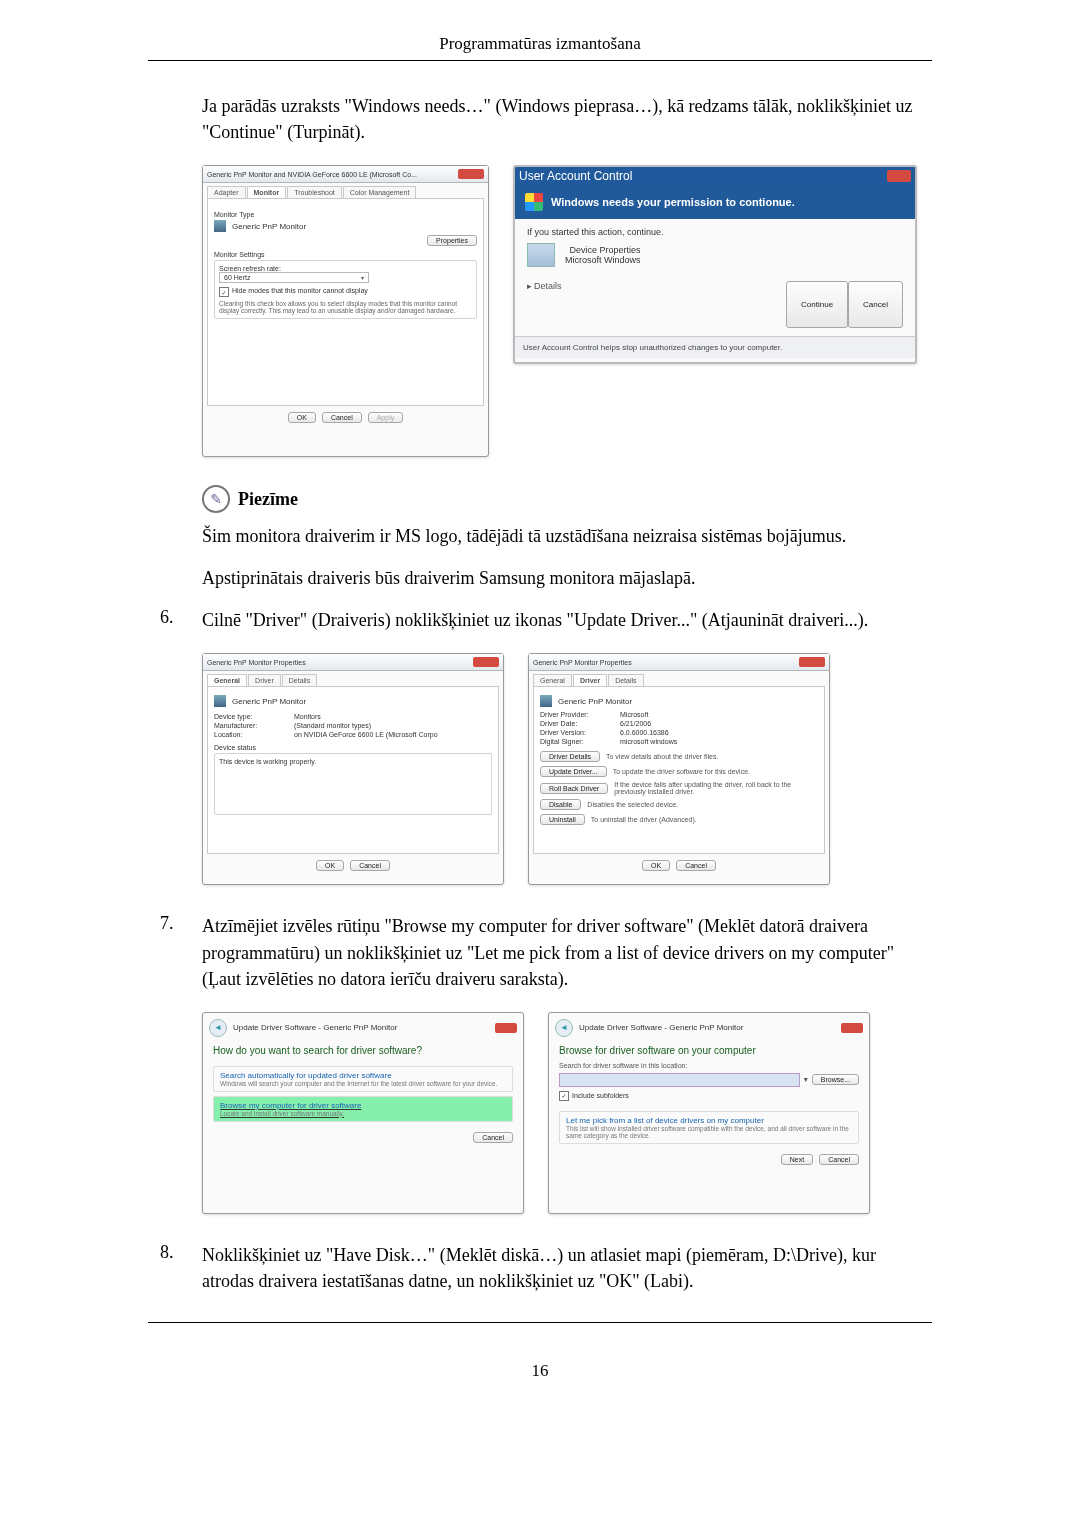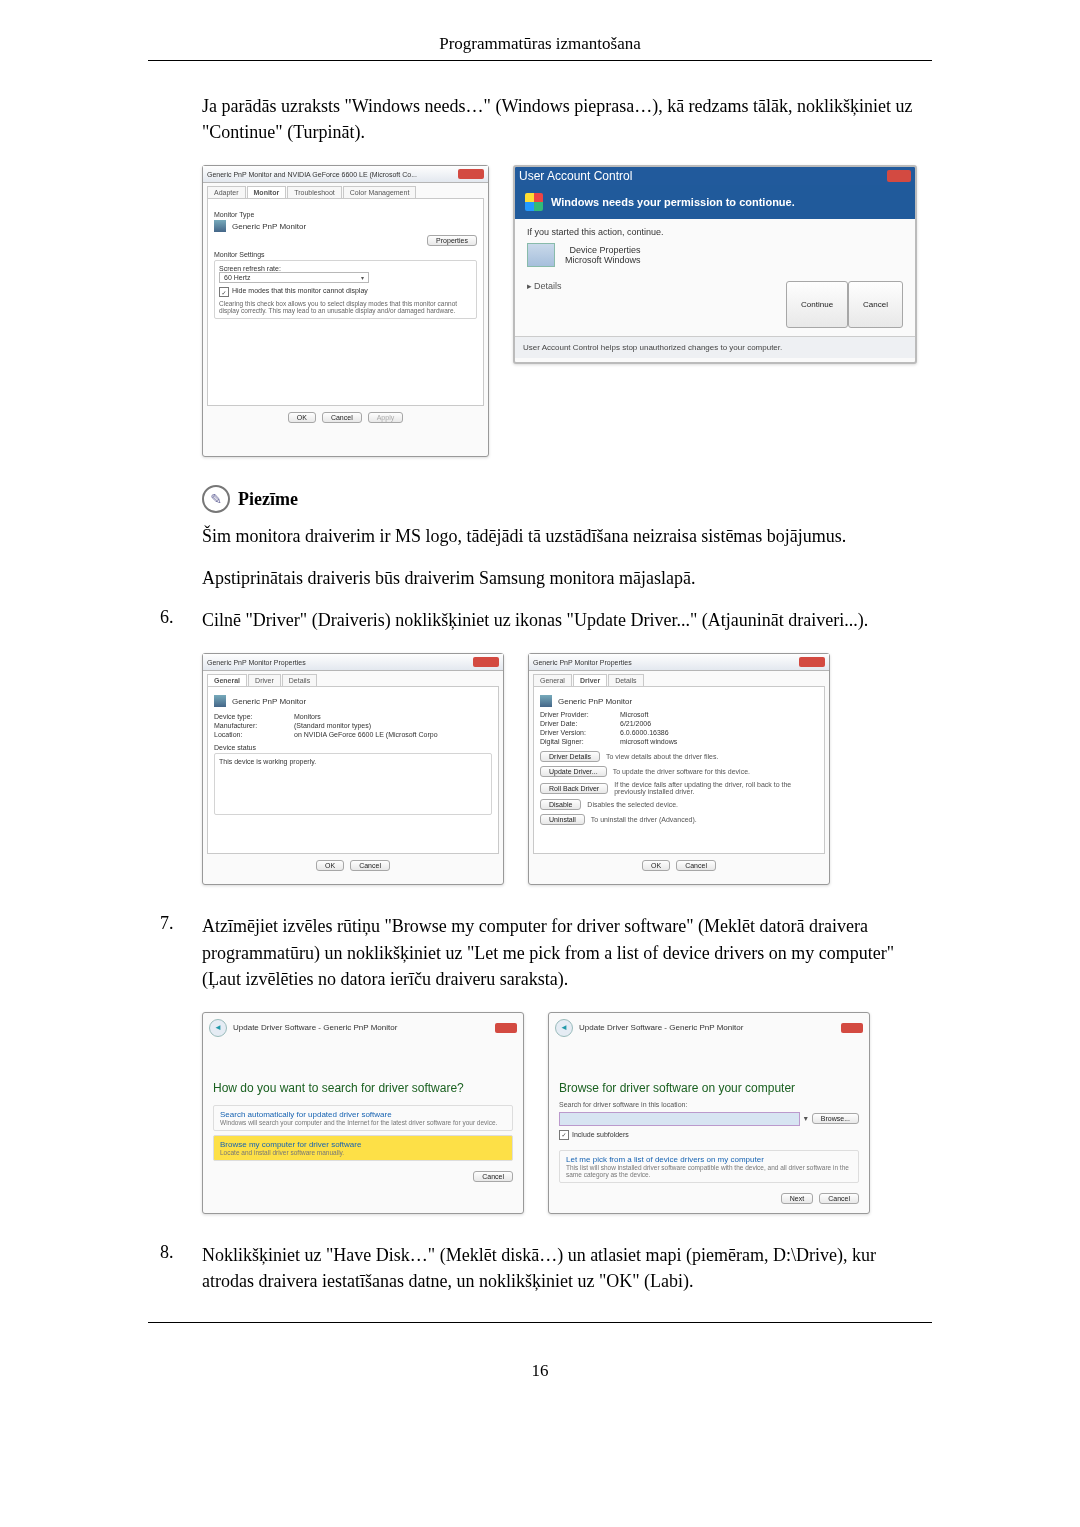--- a/index.html
+++ b/index.html
@@ -125,25 +125,25 @@
   .winC .panel, .winD .panel { height: 168px; }
   .props-list .row { display:flex; font-size:7px; margin:2px 0; }
   .props-list .row .k { width: 80px; }
   .btn-stack { display:flex; flex-direction:column; gap:4px; align-items:flex-start; }
   .btn-stack .line { display:flex; gap:6px; align-items:center; font-size:7px; }
   .btn-stack .line .desc { color:#555; flex:1; }
   
   .wiz { width: 320px; height: 200px; }
   .wiz .wiz-title { display:flex; align-items:center; gap:6px; padding:6px 6px 2px; font-size:8px; }
   .wiz .wiz-title .back { width:16px; height:16px; border-radius:50%; background:#e5ecf4; border:1px solid #9bb; color:#29a; display:flex; align-items:center; justify-content:center; }
-  .wiz .q { color:#1b6121; font-size:12px; padding:6px 10px;margin-top:36px; }
+  .wiz .q { color:#1b6121; font-size:10px; padding:6px 10px; }
   .wiz .opt { margin:4px 10px; padding:4px 6px; border:1px solid #ddd; border-radius:2px; }
   .wiz .opt .ot { color:#1763b2; font-size:8px; }
   .wiz .opt .od { color:#777; font-size:6.5px; }
-  .wiz .opt.sel { background:#fde047; }
+  .wiz .opt.sel { background:#86efac;text-decoration:underline; }
   .wiz .footer { display:flex; justify-content:flex-end; gap:6px; padding:6px 10px; }
   .wizR .browse-row { display:flex; gap:4px; align-items:center; margin:4px 10px; }
   .wizR .loc { flex:1; border:1px solid #b9c; background:#d7e4f2; height:12px; }
   .pagefoot { text-align:center; font-size:17px; margin-top:38px; }
   .footrule { border:none; border-top:1px solid #000; margin:28px 148px 6px; }
   .chkbox { width:8px; height:8px; border:1px solid #777; display:inline-flex; align-items:center; justify-content:center; font-size:6px; background:#fff; }
 </style>
 </head>
 <body>
 <div class="page">

